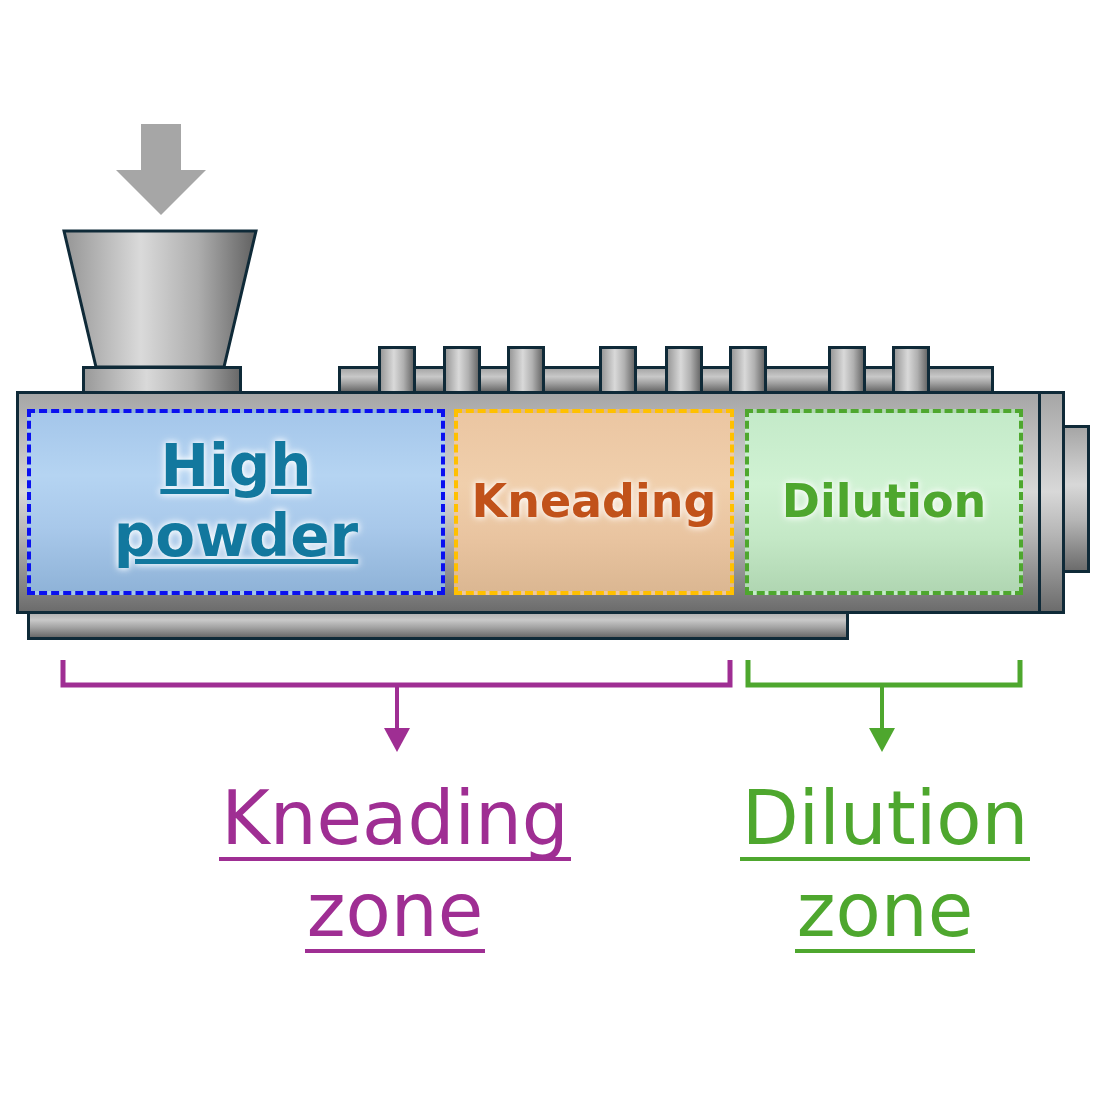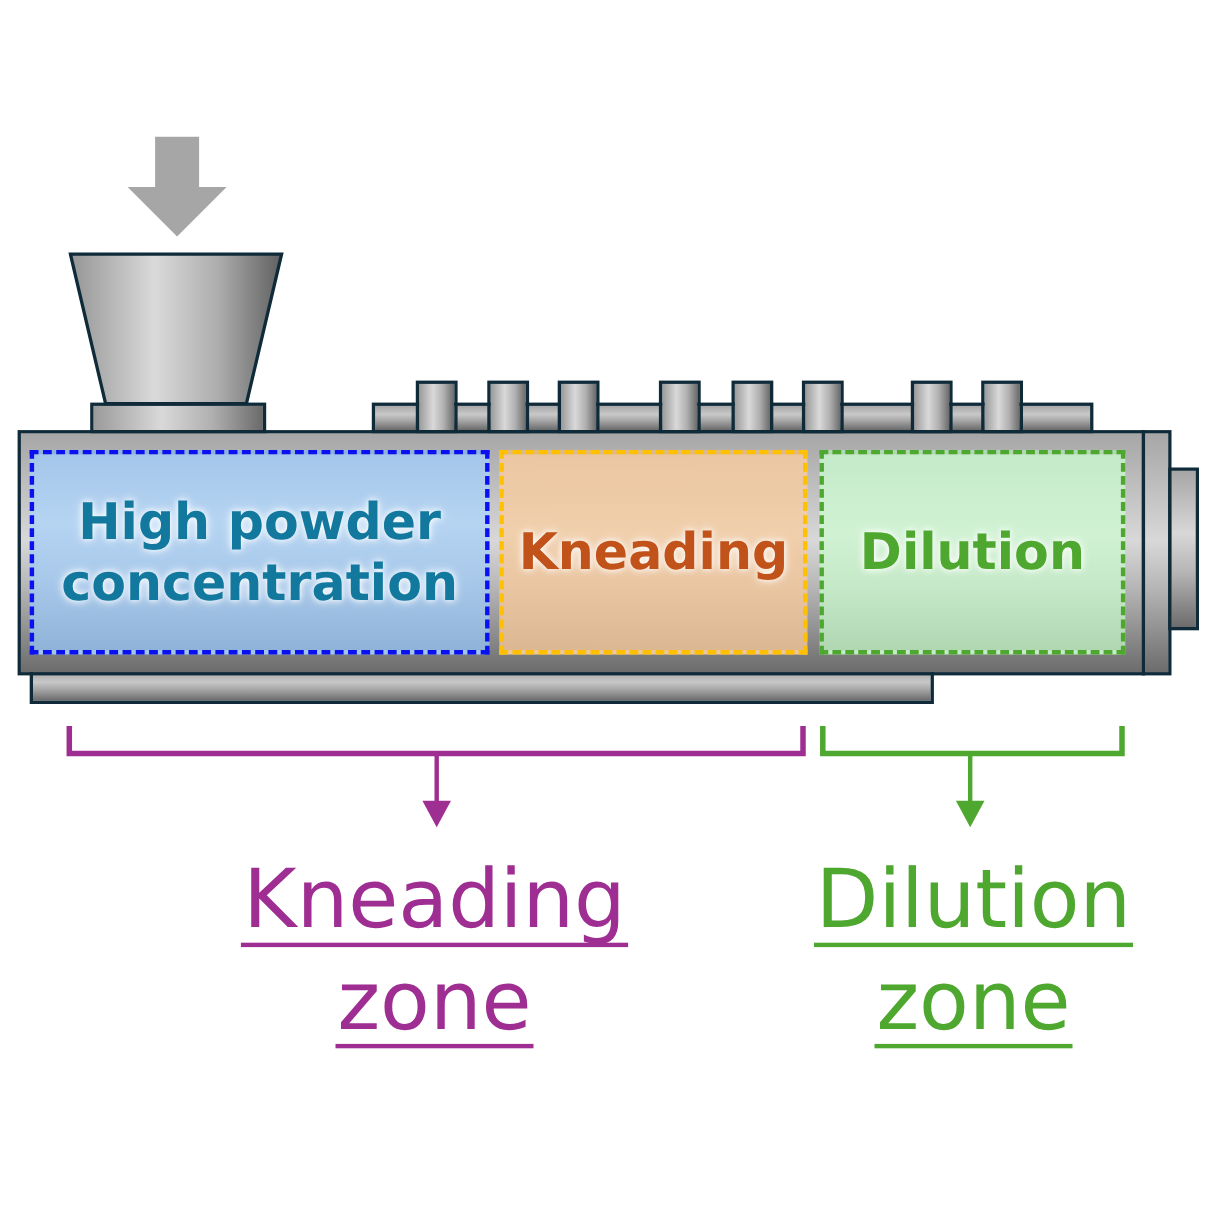--- a/index.html
+++ b/index.html
@@ -45,23 +45,22 @@
 <div class="abs outline metal-v" style="left:892px;top:346px;width:38px;height:48px;"></div>
 
 <div class="abs outline metal-h" style="left:27px;top:608px;width:822px;height:32px;"></div>
 
 <div class="abs outline" style="left:16px;top:391px;width:1025px;height:223px;background:linear-gradient(to bottom,#a6a6a6 0%,#c2c2c2 25%,#d8d8d8 45%,#b5b5b5 65%,#6c6c6c 100%);"></div>
 
 <div class="abs outline" style="left:1038px;top:391px;width:27px;height:223px;background:linear-gradient(to bottom,#a6a6a6 0%,#d8d8d8 45%,#b5b5b5 65%,#6c6c6c 100%);"></div>
 <div class="abs outline" style="left:1062px;top:425px;width:28px;height:148px;background:linear-gradient(to bottom,#a6a6a6 0%,#d8d8d8 40%,#b5b5b5 65%,#6c6c6c 100%);"></div>
 
 <div class="zone" style="left:27px;top:409px;width:418px;height:186px;border:4px dashed #0a10f0;background:linear-gradient(to bottom,#a4c6ea 0%,#b5d4f2 35%,#a8c8ea 65%,#8fb3d8 100%);">
-  <div class="zone-text" style="color:#12789e;font-size:46px;text-shadow:0 0 6px #ffffff,0 0 10px #e8f3fc;">
+  <div class="zone-text" style="color:#12789e;font-size:58px;text-shadow:0 0 6px #ffffff,0 0 10px #e8f3fc;text-decoration:underline;">
     <div>High powder</div>
-    <div>concentration</div>
   </div>
 </div>
 
 <div class="zone" style="left:454px;top:409px;width:280px;height:186px;border:4px dashed #ffc000;background:linear-gradient(to bottom,#ebc6a2 0%,#f0cfac 40%,#e9c4a0 70%,#dbb792 100%);">
   <div class="zone-text" style="color:#c1521a;font-size:46px;text-shadow:0 0 6px #ffffff,0 0 10px #fbece0;">Kneading</div>
 </div>
 
 <div class="zone" style="left:745px;top:409px;width:278px;height:186px;border:4px dashed #4ea72e;background:linear-gradient(to bottom,#c4eac9 0%,#d0f2d3 40%,#c4e8c6 70%,#b0d6b2 100%);">
   <div class="zone-text" style="color:#4ea72e;font-size:46px;text-shadow:0 0 6px #ffffff,0 0 10px #eefaef;">Dilution</div>
 </div>

